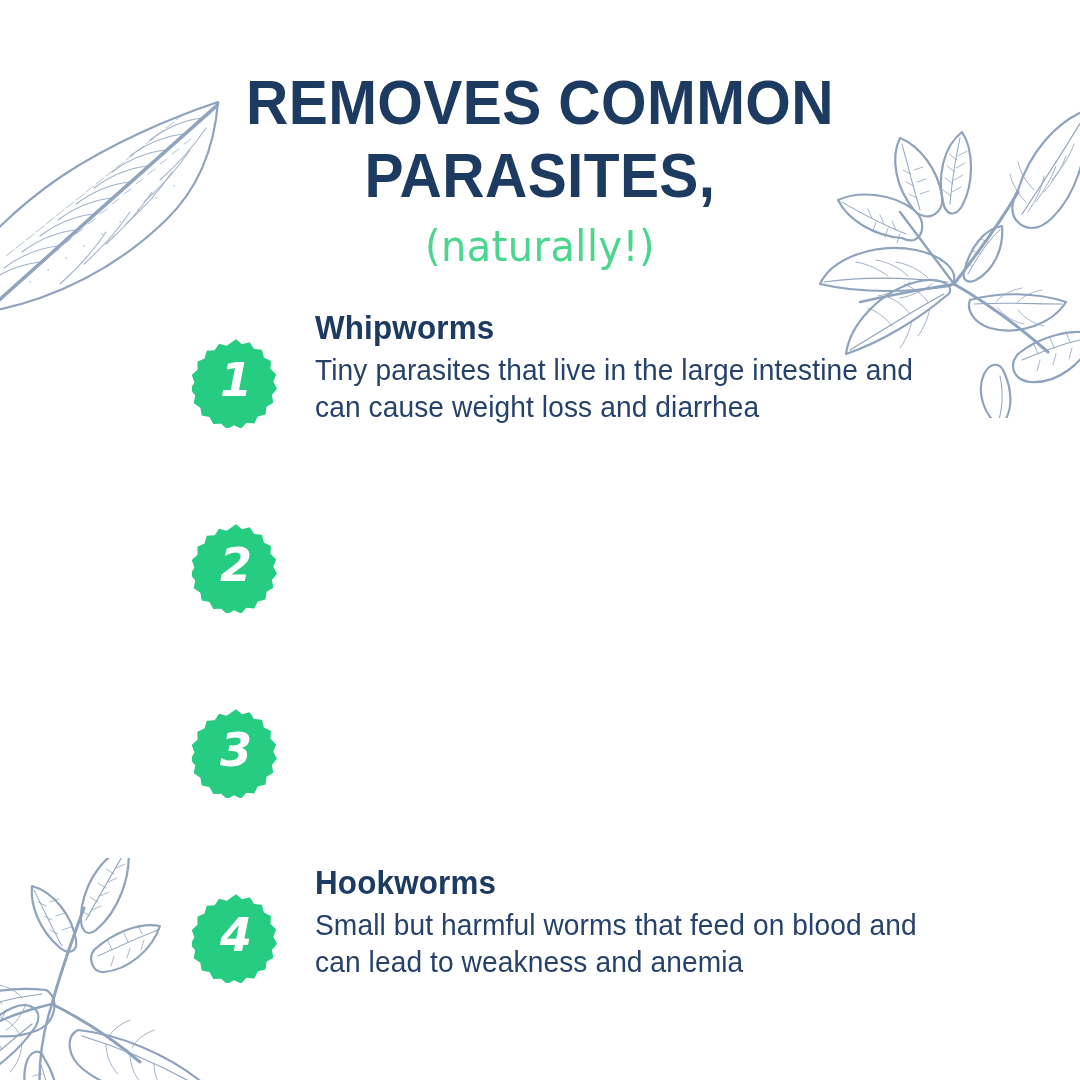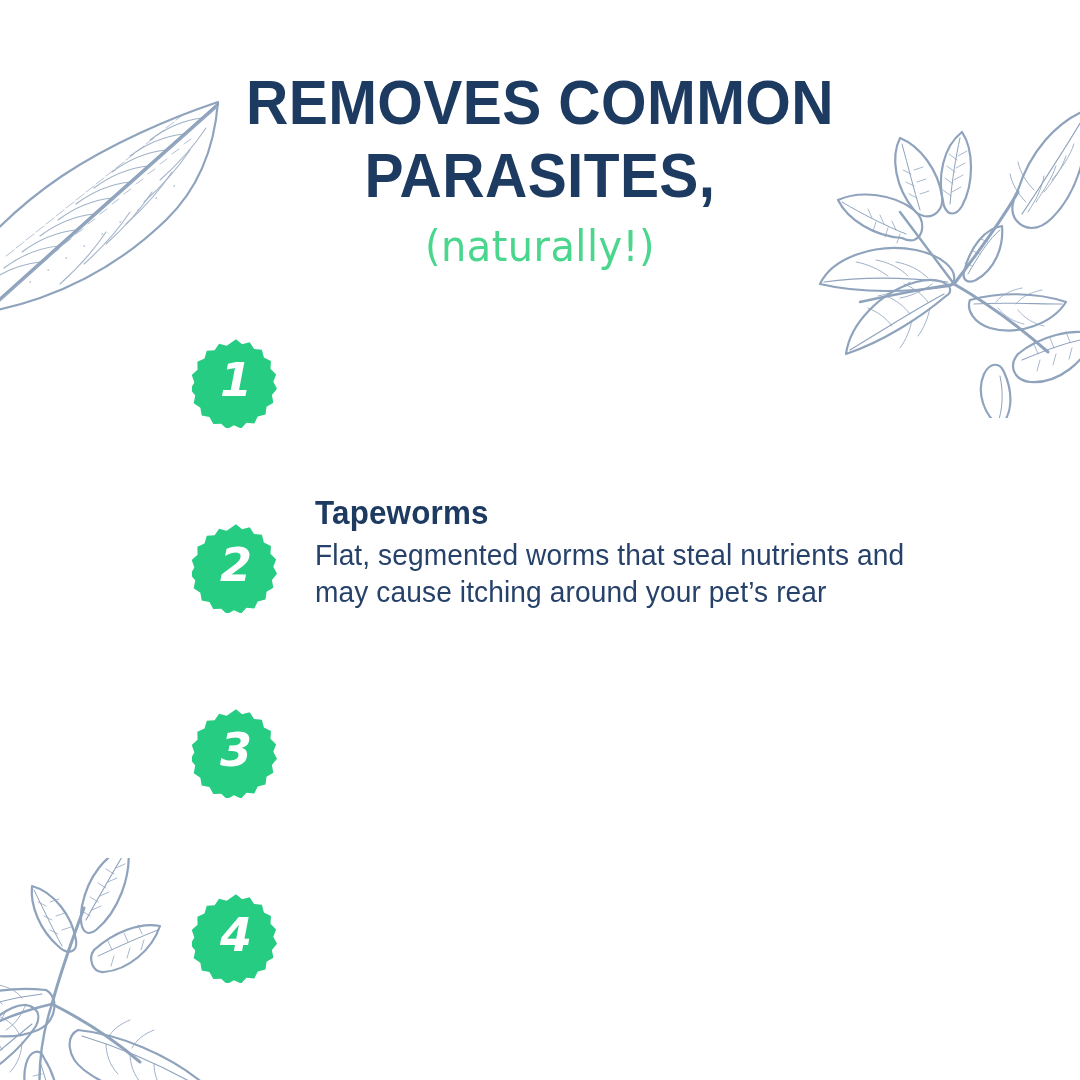--- a/index.html
+++ b/index.html
@@ -414,51 +414,55 @@
   <ul class="parasite-list">
 
     <li class="parasite-item">
       <div class="badge">
         <svg viewBox="0 0 100 100" aria-hidden="true">
           <path fill="#25cc81" d="M50 2.5
             l6.9 5.6 8.7-2.1 4.9 7.5 8.9 1 2.3 8.7 8 4-0.5 9 6.4 6.3-3.2 8.4 4.2 8-5.8 6.9 1.6 8.8-7.7 4.7-1.2 8.9-8.8 2-3.9 8.1-8.9-0.9-6.1 6.6-8.2-3.7-7.8 4.4-6.6-6.1-9 0.3-4.4-7.9-8.8-1.8-1.5-8.9-7.6-4.9 1.8-8.8-5.6-7.1 4.6-7.8-3-8.5 6.6-6.1-0.2-9 8.1-3.8 2.6-8.6 8.9-0.7 5.1-7.4 8.6 2.4z"></path>
         </svg>
         <span class="badge-number">1</span>
       </div>
+      <div class="item-text">
+        <h2 class="item-title">Whipworms</h2>
+        <p class="item-desc">Tiny parasites that live in the large intestine and can cause weight loss and diarrhea</p>
+      </div>
     </li>
 
     <li class="parasite-item">
       <div class="badge">
         <svg viewBox="0 0 100 100" aria-hidden="true">
           <path fill="#25cc81" d="M50 2.5
             l6.9 5.6 8.7-2.1 4.9 7.5 8.9 1 2.3 8.7 8 4-0.5 9 6.4 6.3-3.2 8.4 4.2 8-5.8 6.9 1.6 8.8-7.7 4.7-1.2 8.9-8.8 2-3.9 8.1-8.9-0.9-6.1 6.6-8.2-3.7-7.8 4.4-6.6-6.1-9 0.3-4.4-7.9-8.8-1.8-1.5-8.9-7.6-4.9 1.8-8.8-5.6-7.1 4.6-7.8-3-8.5 6.6-6.1-0.2-9 8.1-3.8 2.6-8.6 8.9-0.7 5.1-7.4 8.6 2.4z"></path>
         </svg>
         <span class="badge-number">2</span>
       </div>
-      <div class="item-text">
-        <h2 class="item-title">Tapeworms</h2>
-        <p class="item-desc">Flat, segmented worms that steal nutrients and may cause itching around your pet’s rear</p>
-      </div>
     </li>
 
     <li class="parasite-item">
       <div class="badge">
         <svg viewBox="0 0 100 100" aria-hidden="true">
           <path fill="#25cc81" d="M50 2.5
             l6.9 5.6 8.7-2.1 4.9 7.5 8.9 1 2.3 8.7 8 4-0.5 9 6.4 6.3-3.2 8.4 4.2 8-5.8 6.9 1.6 8.8-7.7 4.7-1.2 8.9-8.8 2-3.9 8.1-8.9-0.9-6.1 6.6-8.2-3.7-7.8 4.4-6.6-6.1-9 0.3-4.4-7.9-8.8-1.8-1.5-8.9-7.6-4.9 1.8-8.8-5.6-7.1 4.6-7.8-3-8.5 6.6-6.1-0.2-9 8.1-3.8 2.6-8.6 8.9-0.7 5.1-7.4 8.6 2.4z"></path>
         </svg>
         <span class="badge-number">3</span>
       </div>
     </li>
 
     <li class="parasite-item">
       <div class="badge">
         <svg viewBox="0 0 100 100" aria-hidden="true">
           <path fill="#25cc81" d="M50 2.5
             l6.9 5.6 8.7-2.1 4.9 7.5 8.9 1 2.3 8.7 8 4-0.5 9 6.4 6.3-3.2 8.4 4.2 8-5.8 6.9 1.6 8.8-7.7 4.7-1.2 8.9-8.8 2-3.9 8.1-8.9-0.9-6.1 6.6-8.2-3.7-7.8 4.4-6.6-6.1-9 0.3-4.4-7.9-8.8-1.8-1.5-8.9-7.6-4.9 1.8-8.8-5.6-7.1 4.6-7.8-3-8.5 6.6-6.1-0.2-9 8.1-3.8 2.6-8.6 8.9-0.7 5.1-7.4 8.6 2.4z"></path>
         </svg>
         <span class="badge-number">4</span>
       </div>
+      <div class="item-text">
+        <h2 class="item-title">Hookworms</h2>
+        <p class="item-desc">Small but harmful worms that feed on blood and can lead to weakness and anemia</p>
+      </div>
     </li>
 
   </ul>
 
 </div>
 
 </body></html>

